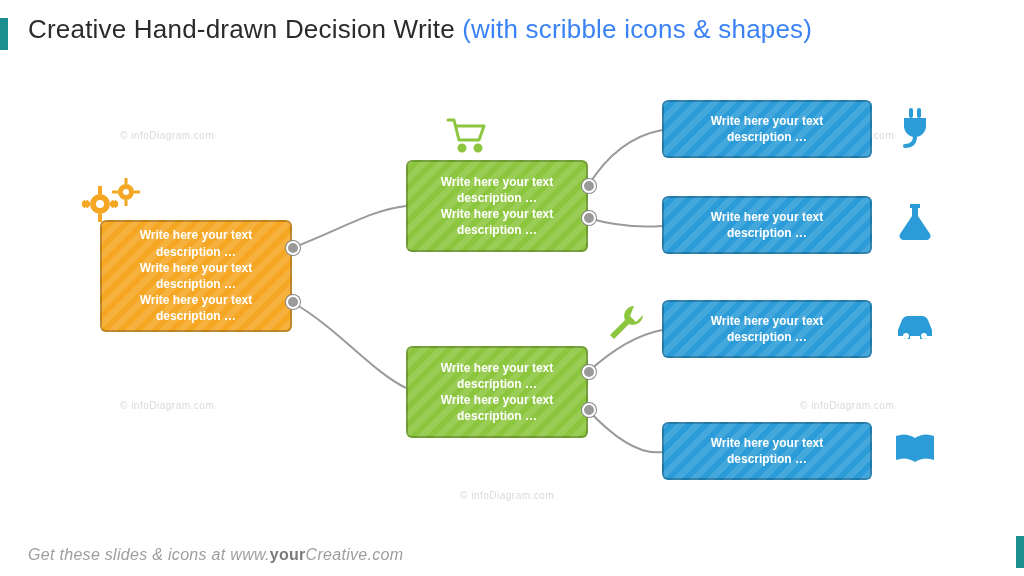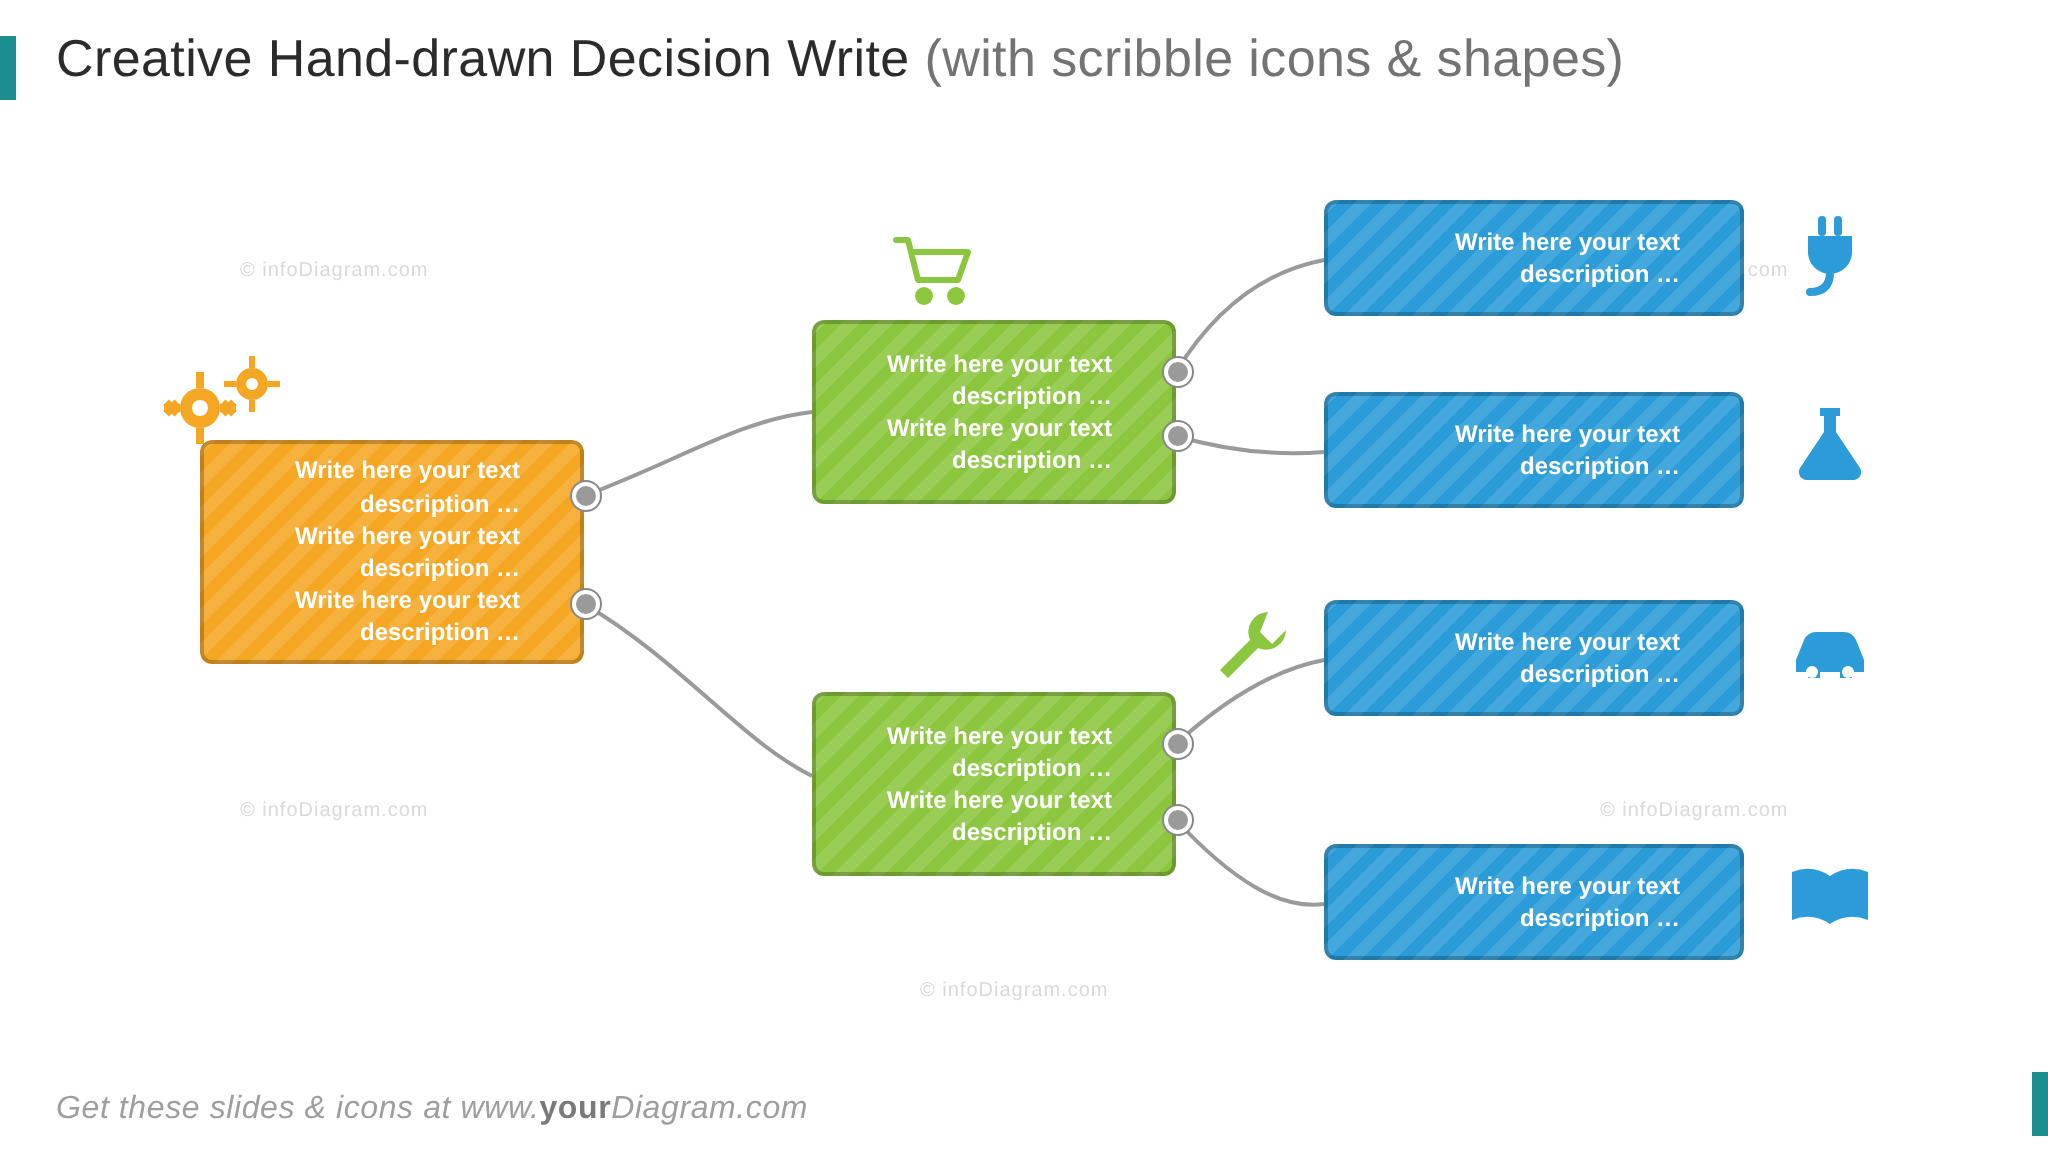--- a/index.html
+++ b/index.html
@@ -33,21 +33,21 @@
     width: 8px; height: 32px;
     background: var(--teal);
   }
   .title {
     position: absolute;
     left: 28px; top: 14px; right: 20px;
     font-size: 26px;
     font-weight: 400;
     letter-spacing: .2px;
   }
-  .title .sub { color: #737373; font-weight: 300; }
+  .title .sub { color: #3b82f6; font-weight: 300; }
   .footer {
     position: absolute;
     left: 28px; bottom: 12px;
     font-size: 16px;
     color: var(--muted);
     font-style: italic;
     letter-spacing: .3px;
   }
   .footer b { color: #7a7a7a; font-style: normal; font-weight: 600; }
 
@@ -62,21 +62,21 @@
   
   .node {
     position: absolute;
     border-radius: 6px;
     color: #fff;
     font-size: 12px;
     font-weight: 600;
     display: flex;
     align-items: center;
     justify-content: center;
-    text-align: right;
+    text-align: center;
     padding: 10px 32px;
     line-height: 1.35;
     box-shadow: inset 0 0 0 2px rgba(0,0,0,.22);
     background-image:
       repeating-linear-gradient(135deg, rgba(255,255,255,.12) 0 6px, transparent 6px 12px);
   }
   .node.orange { background-color: var(--orange); }
   .node.green  { background-color: var(--green); }
   .node.blue   { background-color: var(--blue); }
 
@@ -250,14 +250,14 @@
   <svg viewBox="0 0 46 46">
       <g fill="var(--blue)">
     <path d="M4 10 q10 -4 19 2 v24 q-9 -6 -19 -2 z"></path>
     <path d="M42 10 q-10 -4 -19 2 v24 q9 -6 19 -2 z"></path>
   </g>
     </svg>
 </div>
 
 <div class="footer">
   <span>Get these slides &amp; icons at </span>
-  <span>www.</span><b>your</b><span>Diagram.com</span>
+  <span>www.</span><b>your</b><span>Creative.com</span>
 </div>
 
 </body></html>

